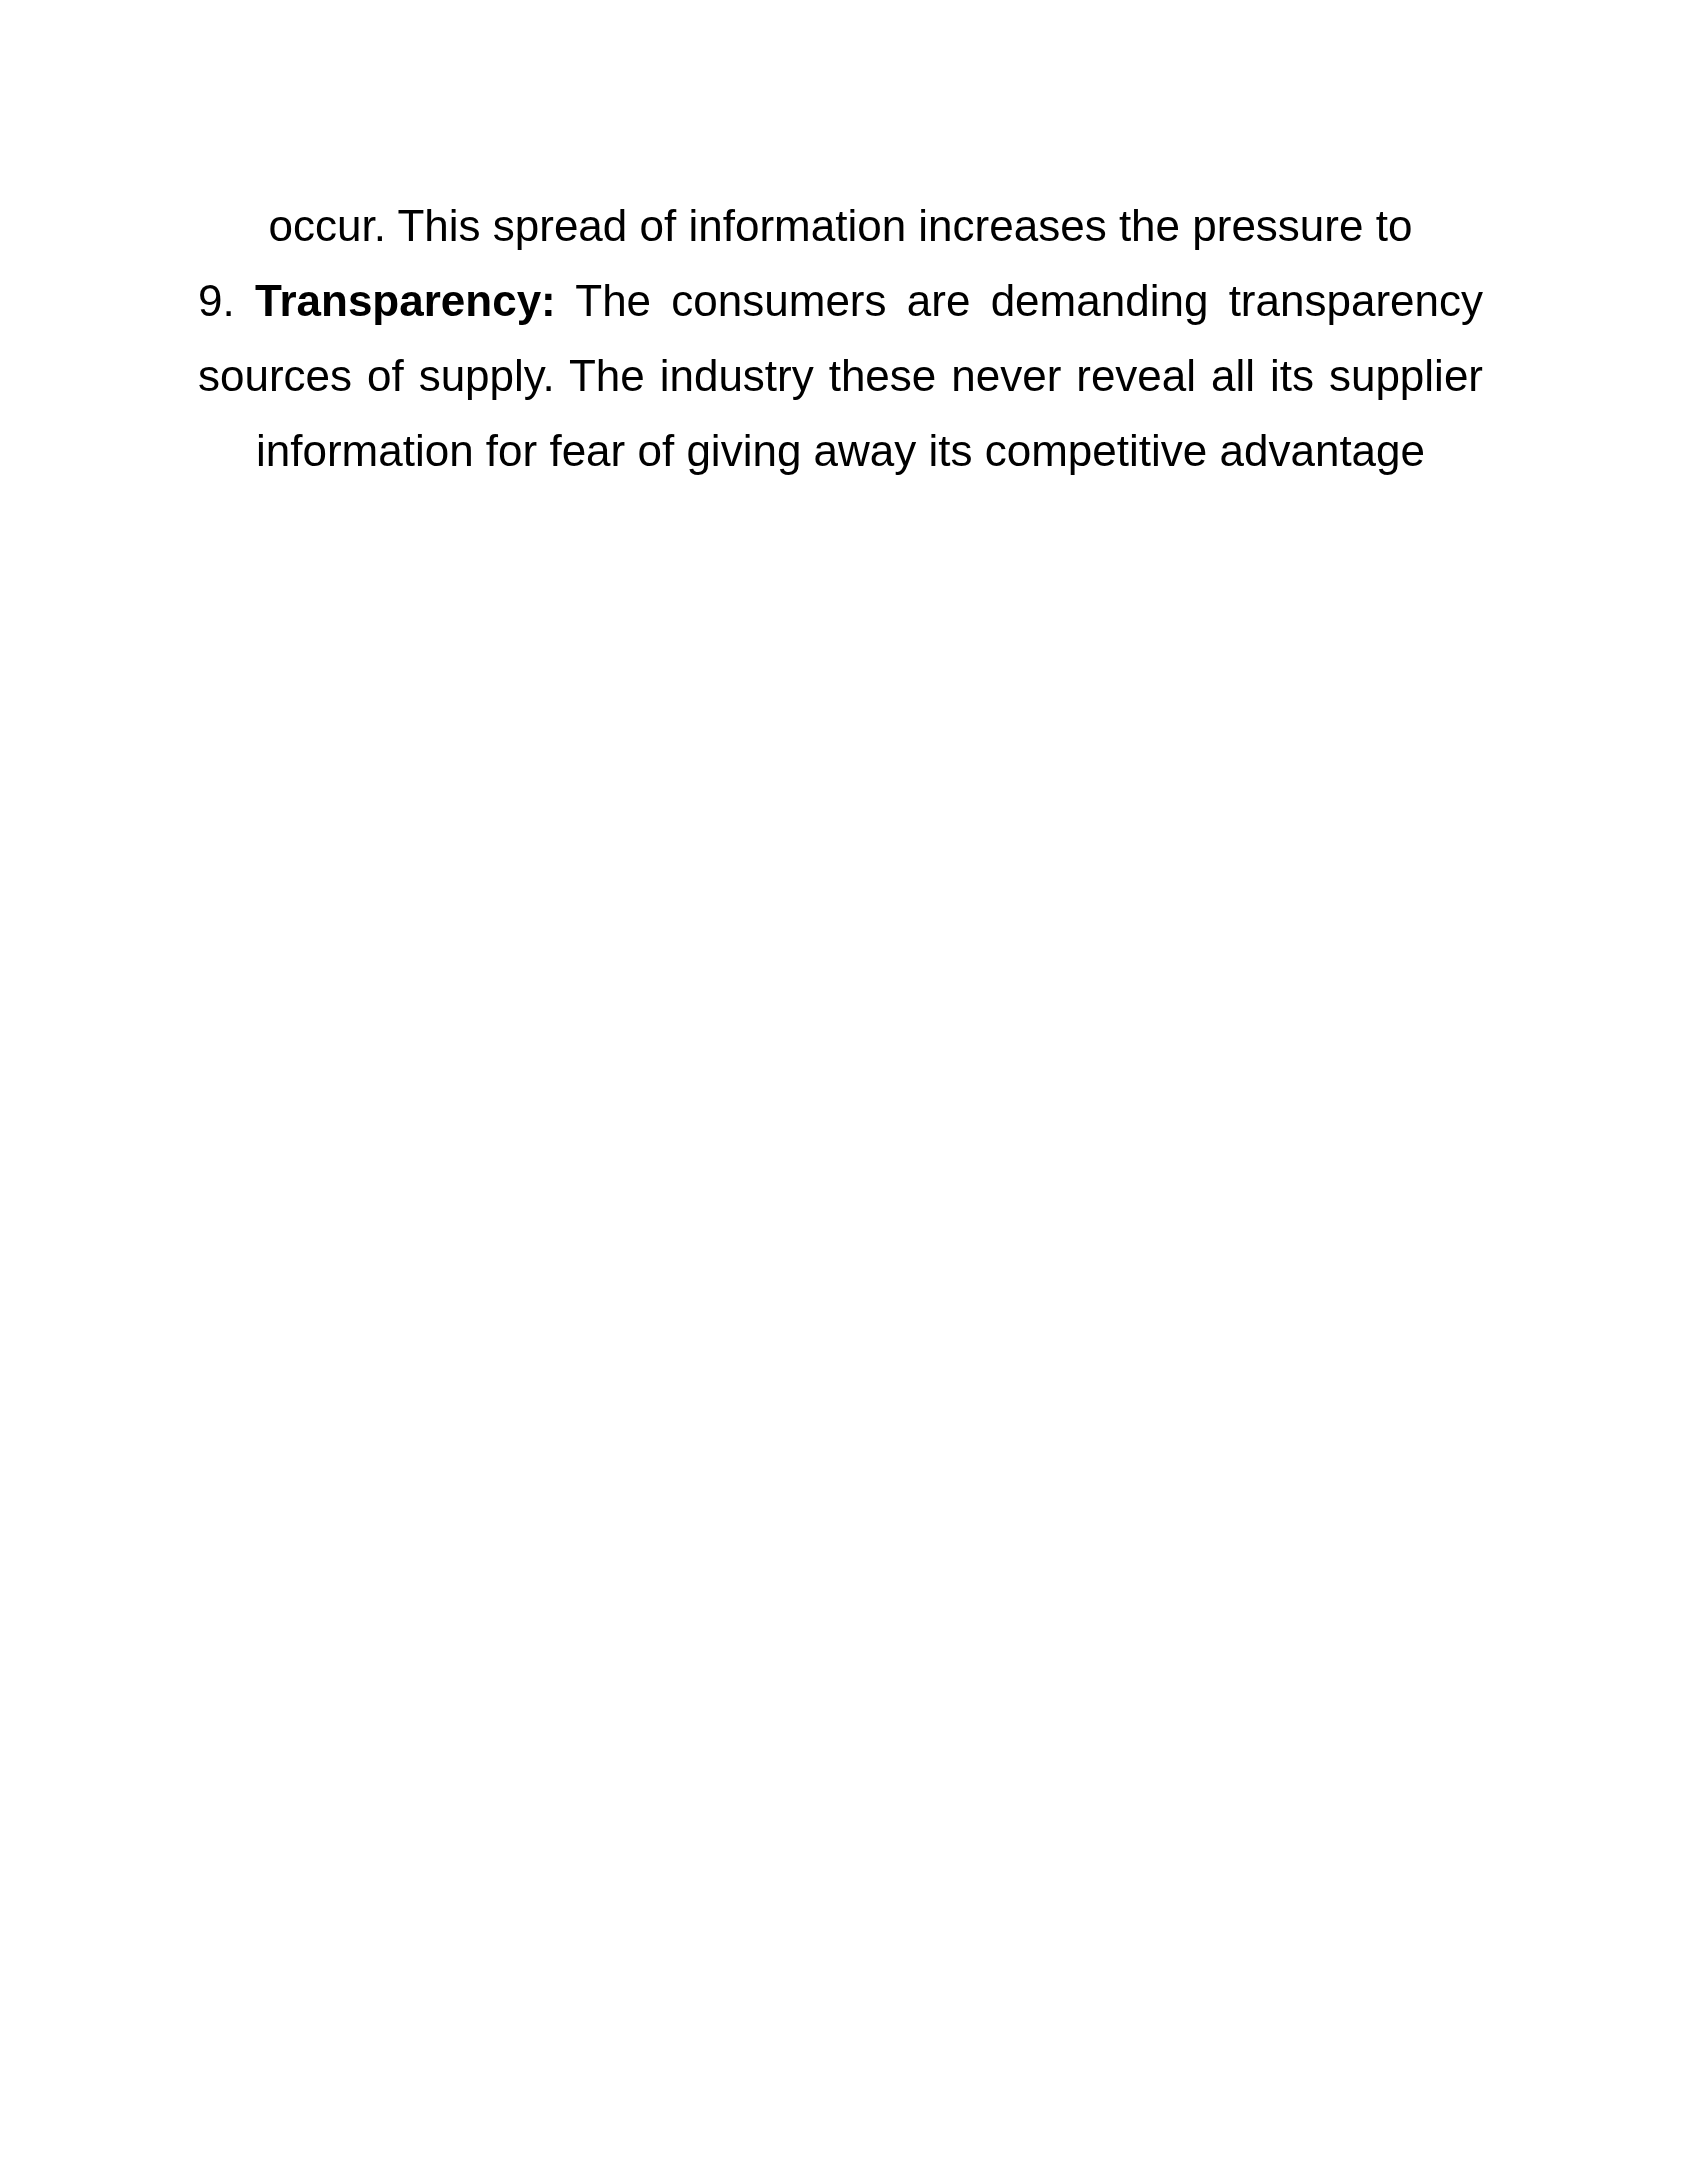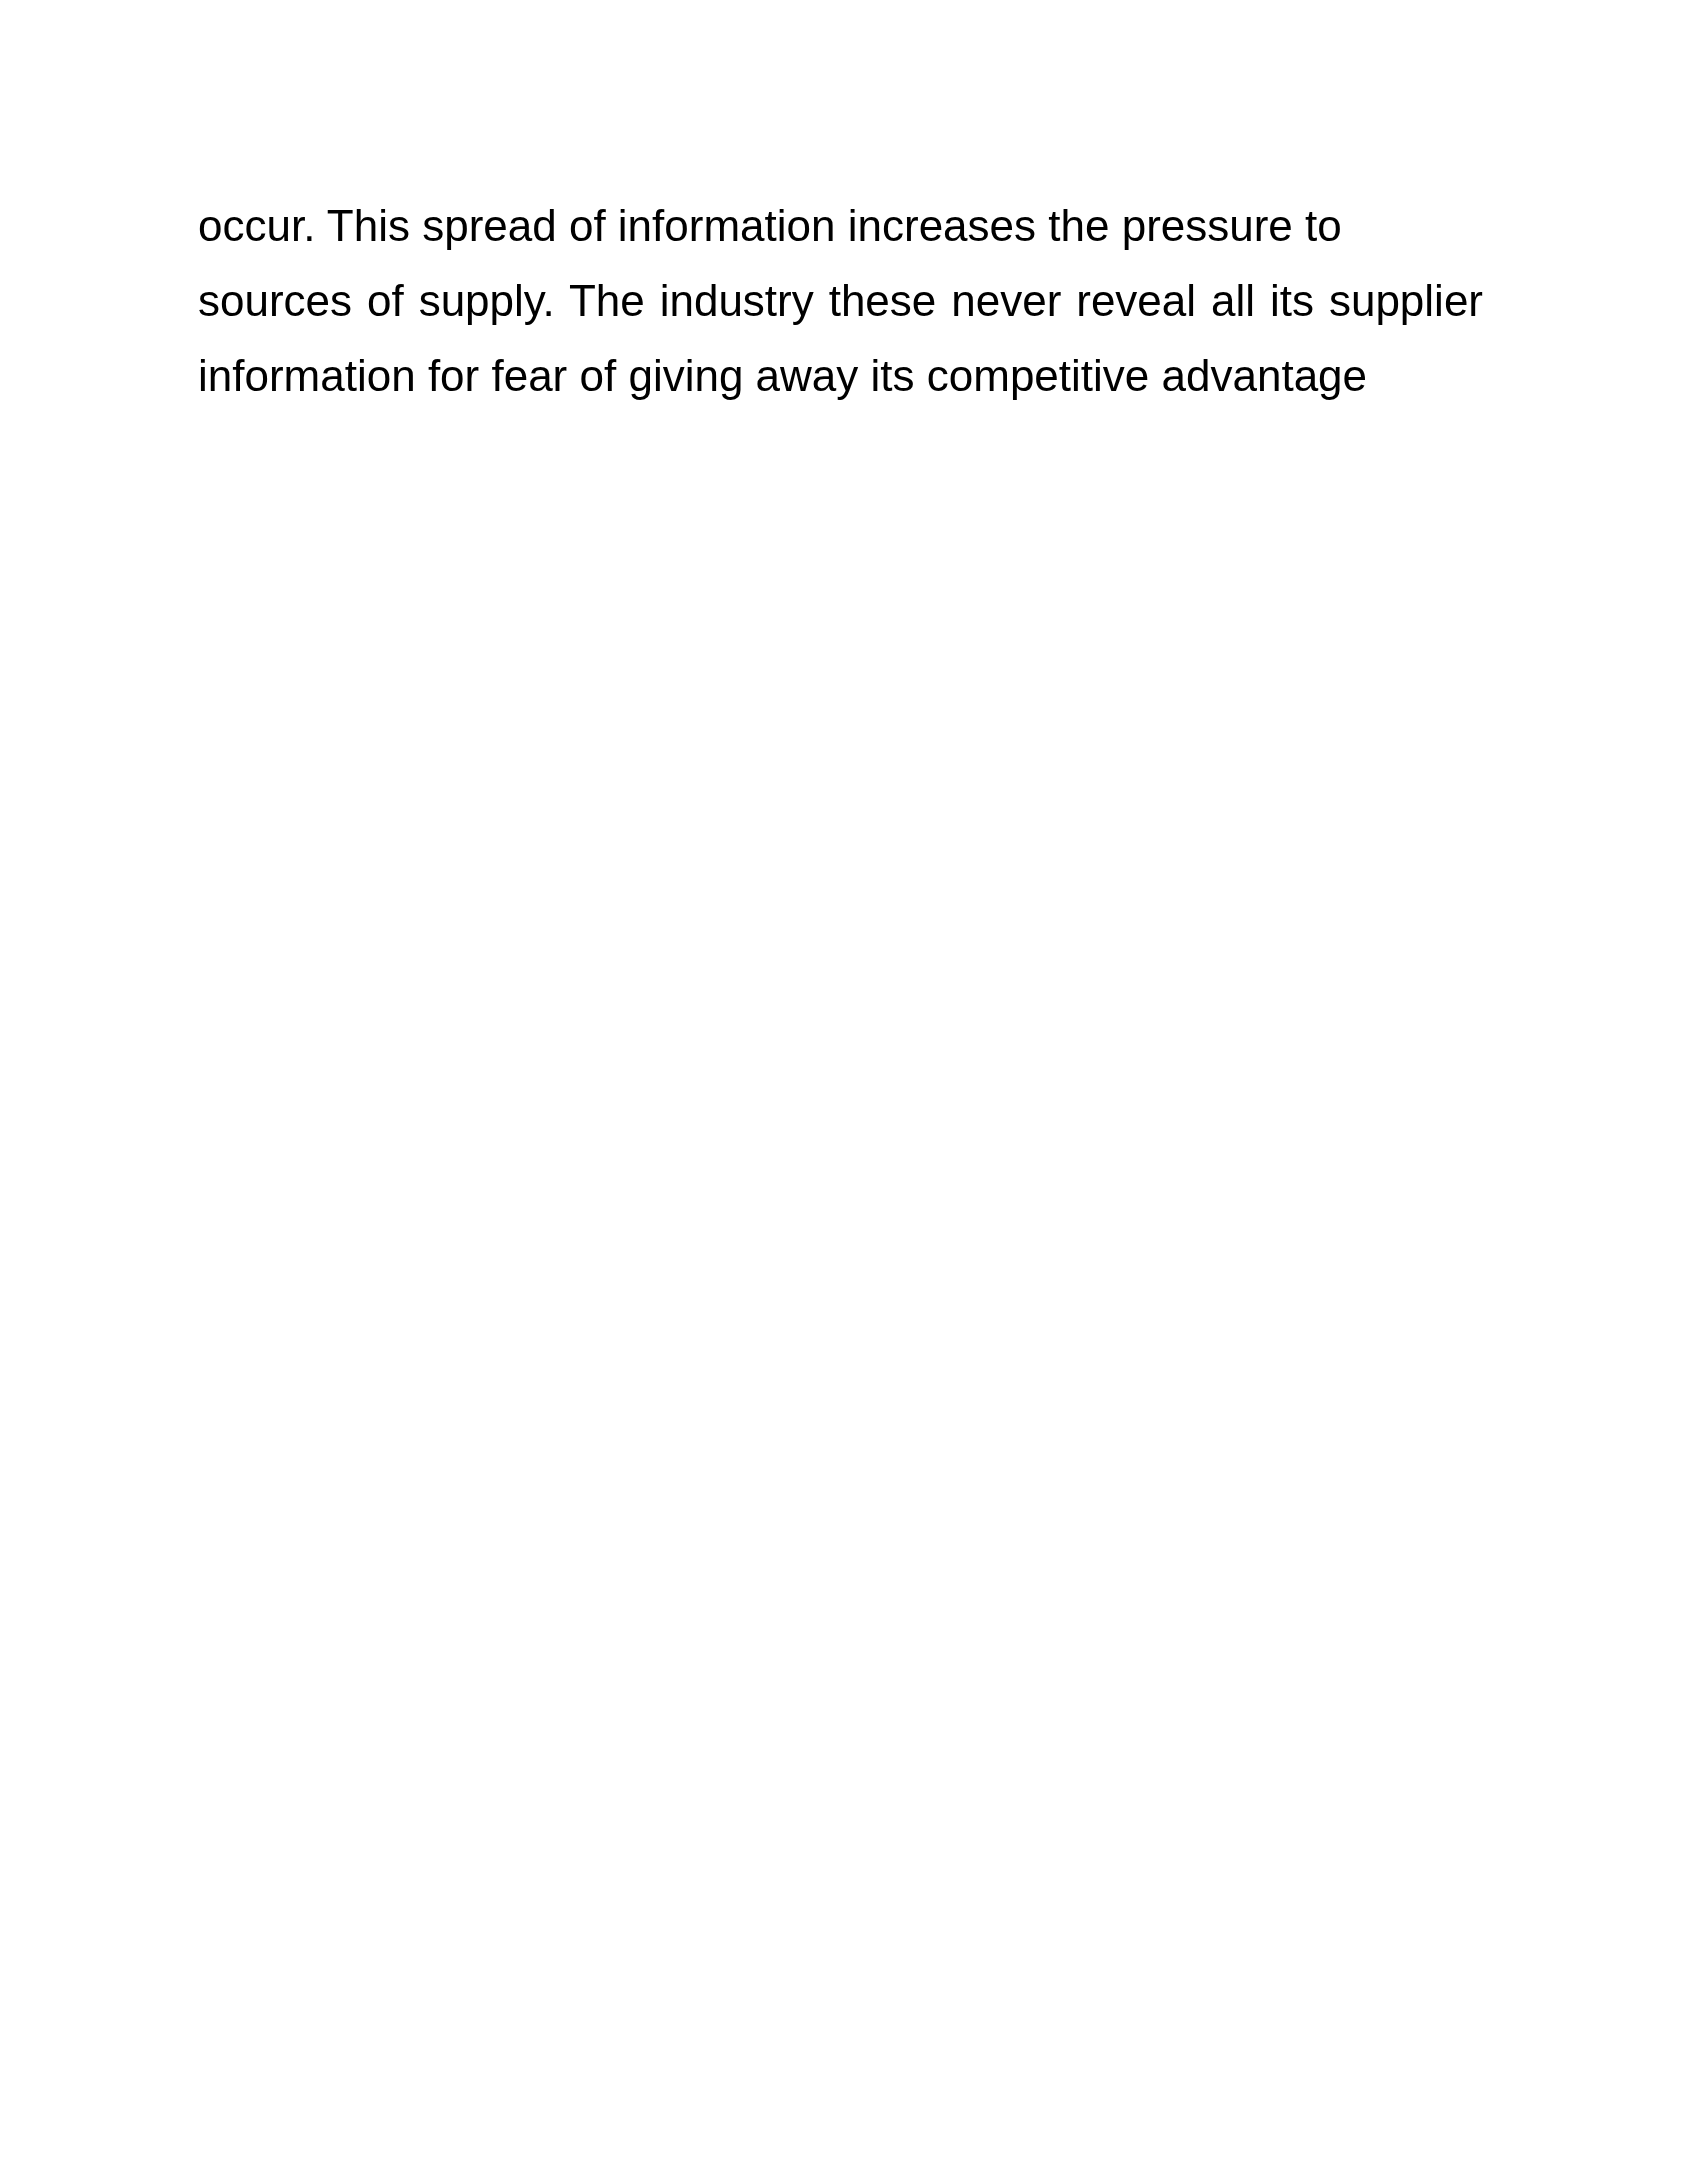--- a/index.html
+++ b/index.html
@@ -26,28 +26,33 @@
       line-height: 75px;
       height: 75px;
       white-space: nowrap;
     }
     .justified {
       text-align: justify;
       text-align-last: justify;
       white-space: normal;
     }
     .left {
-      text-align: left;
+      text-align: center;
     }
     .bold {
       font-weight: bold;
     }
   </style>
 </head>
 <body>
 
 <div class="page">
   <div class="line left">occur. This spread of information increases the pressure to</div>
 
+  <div class="line justified">
+    <span>9.</span>
+    <span class="bold">Transparency:</span>
+    <span>The consumers are demanding transparency</span>
+  </div>
   <div class="line justified">sources of supply. The industry these never reveal all its supplier</div>
   <div class="line left">information for fear of giving away its competitive advantage</div>
 </div>
 
 
 </body></html>

